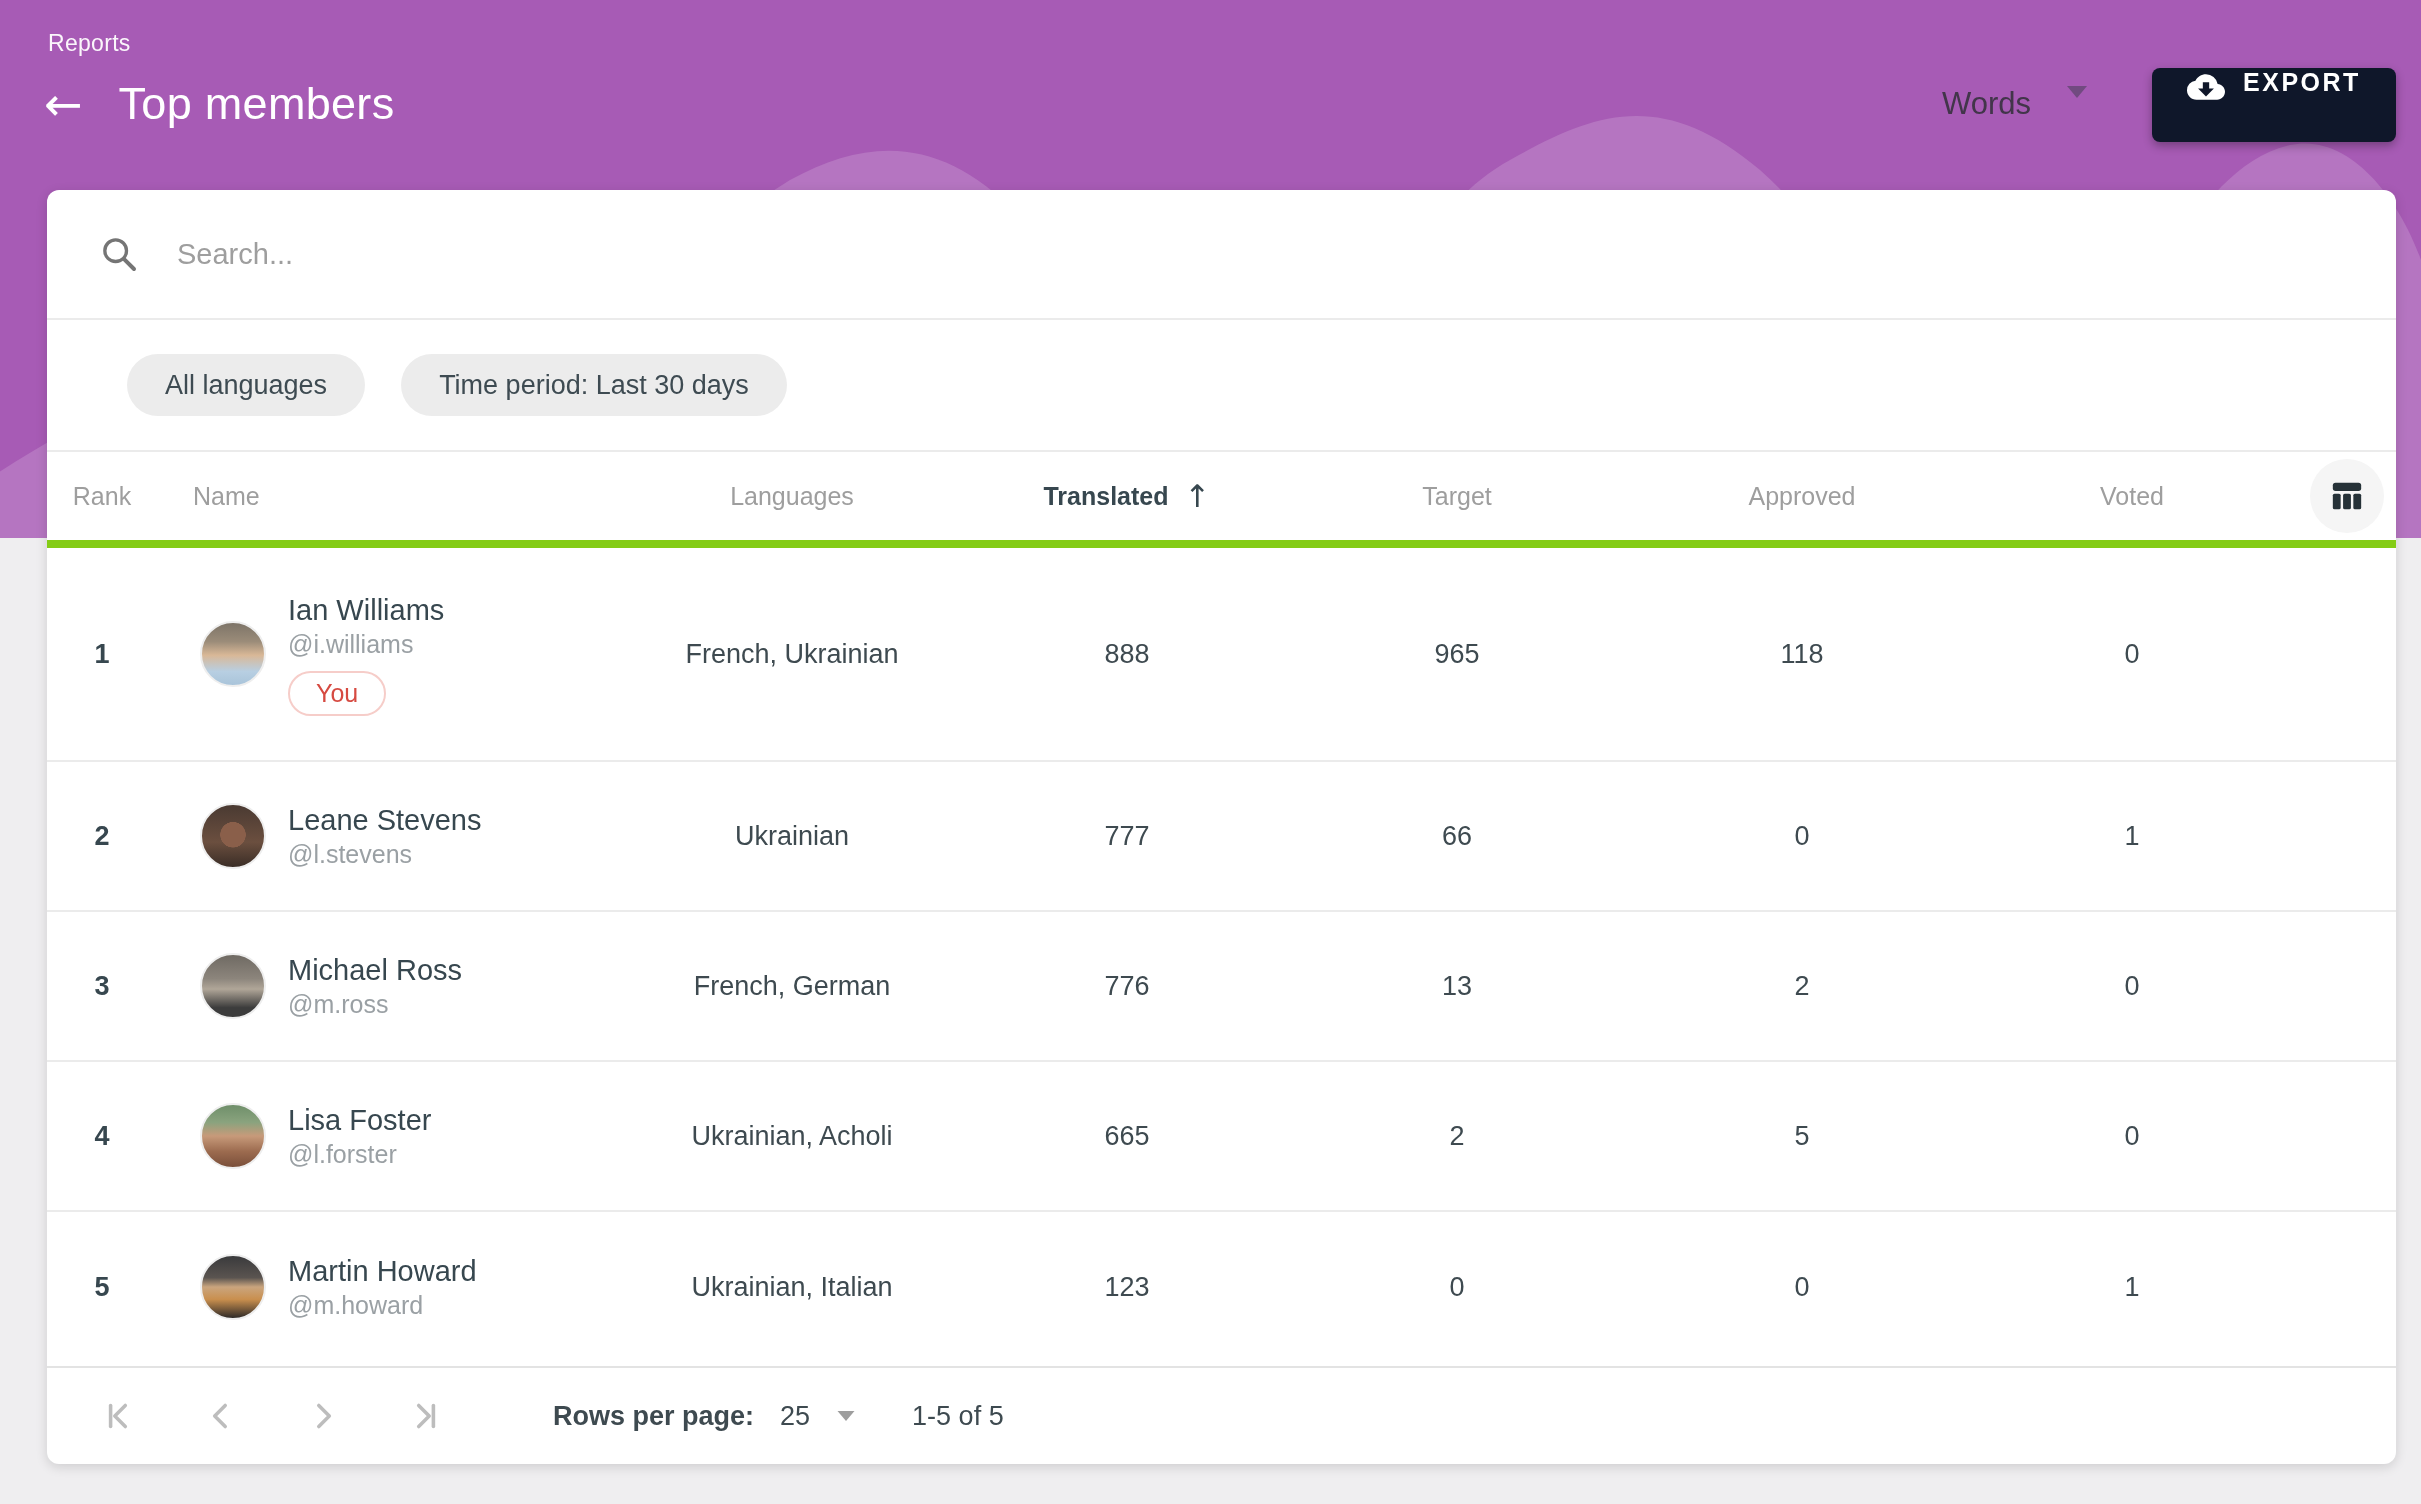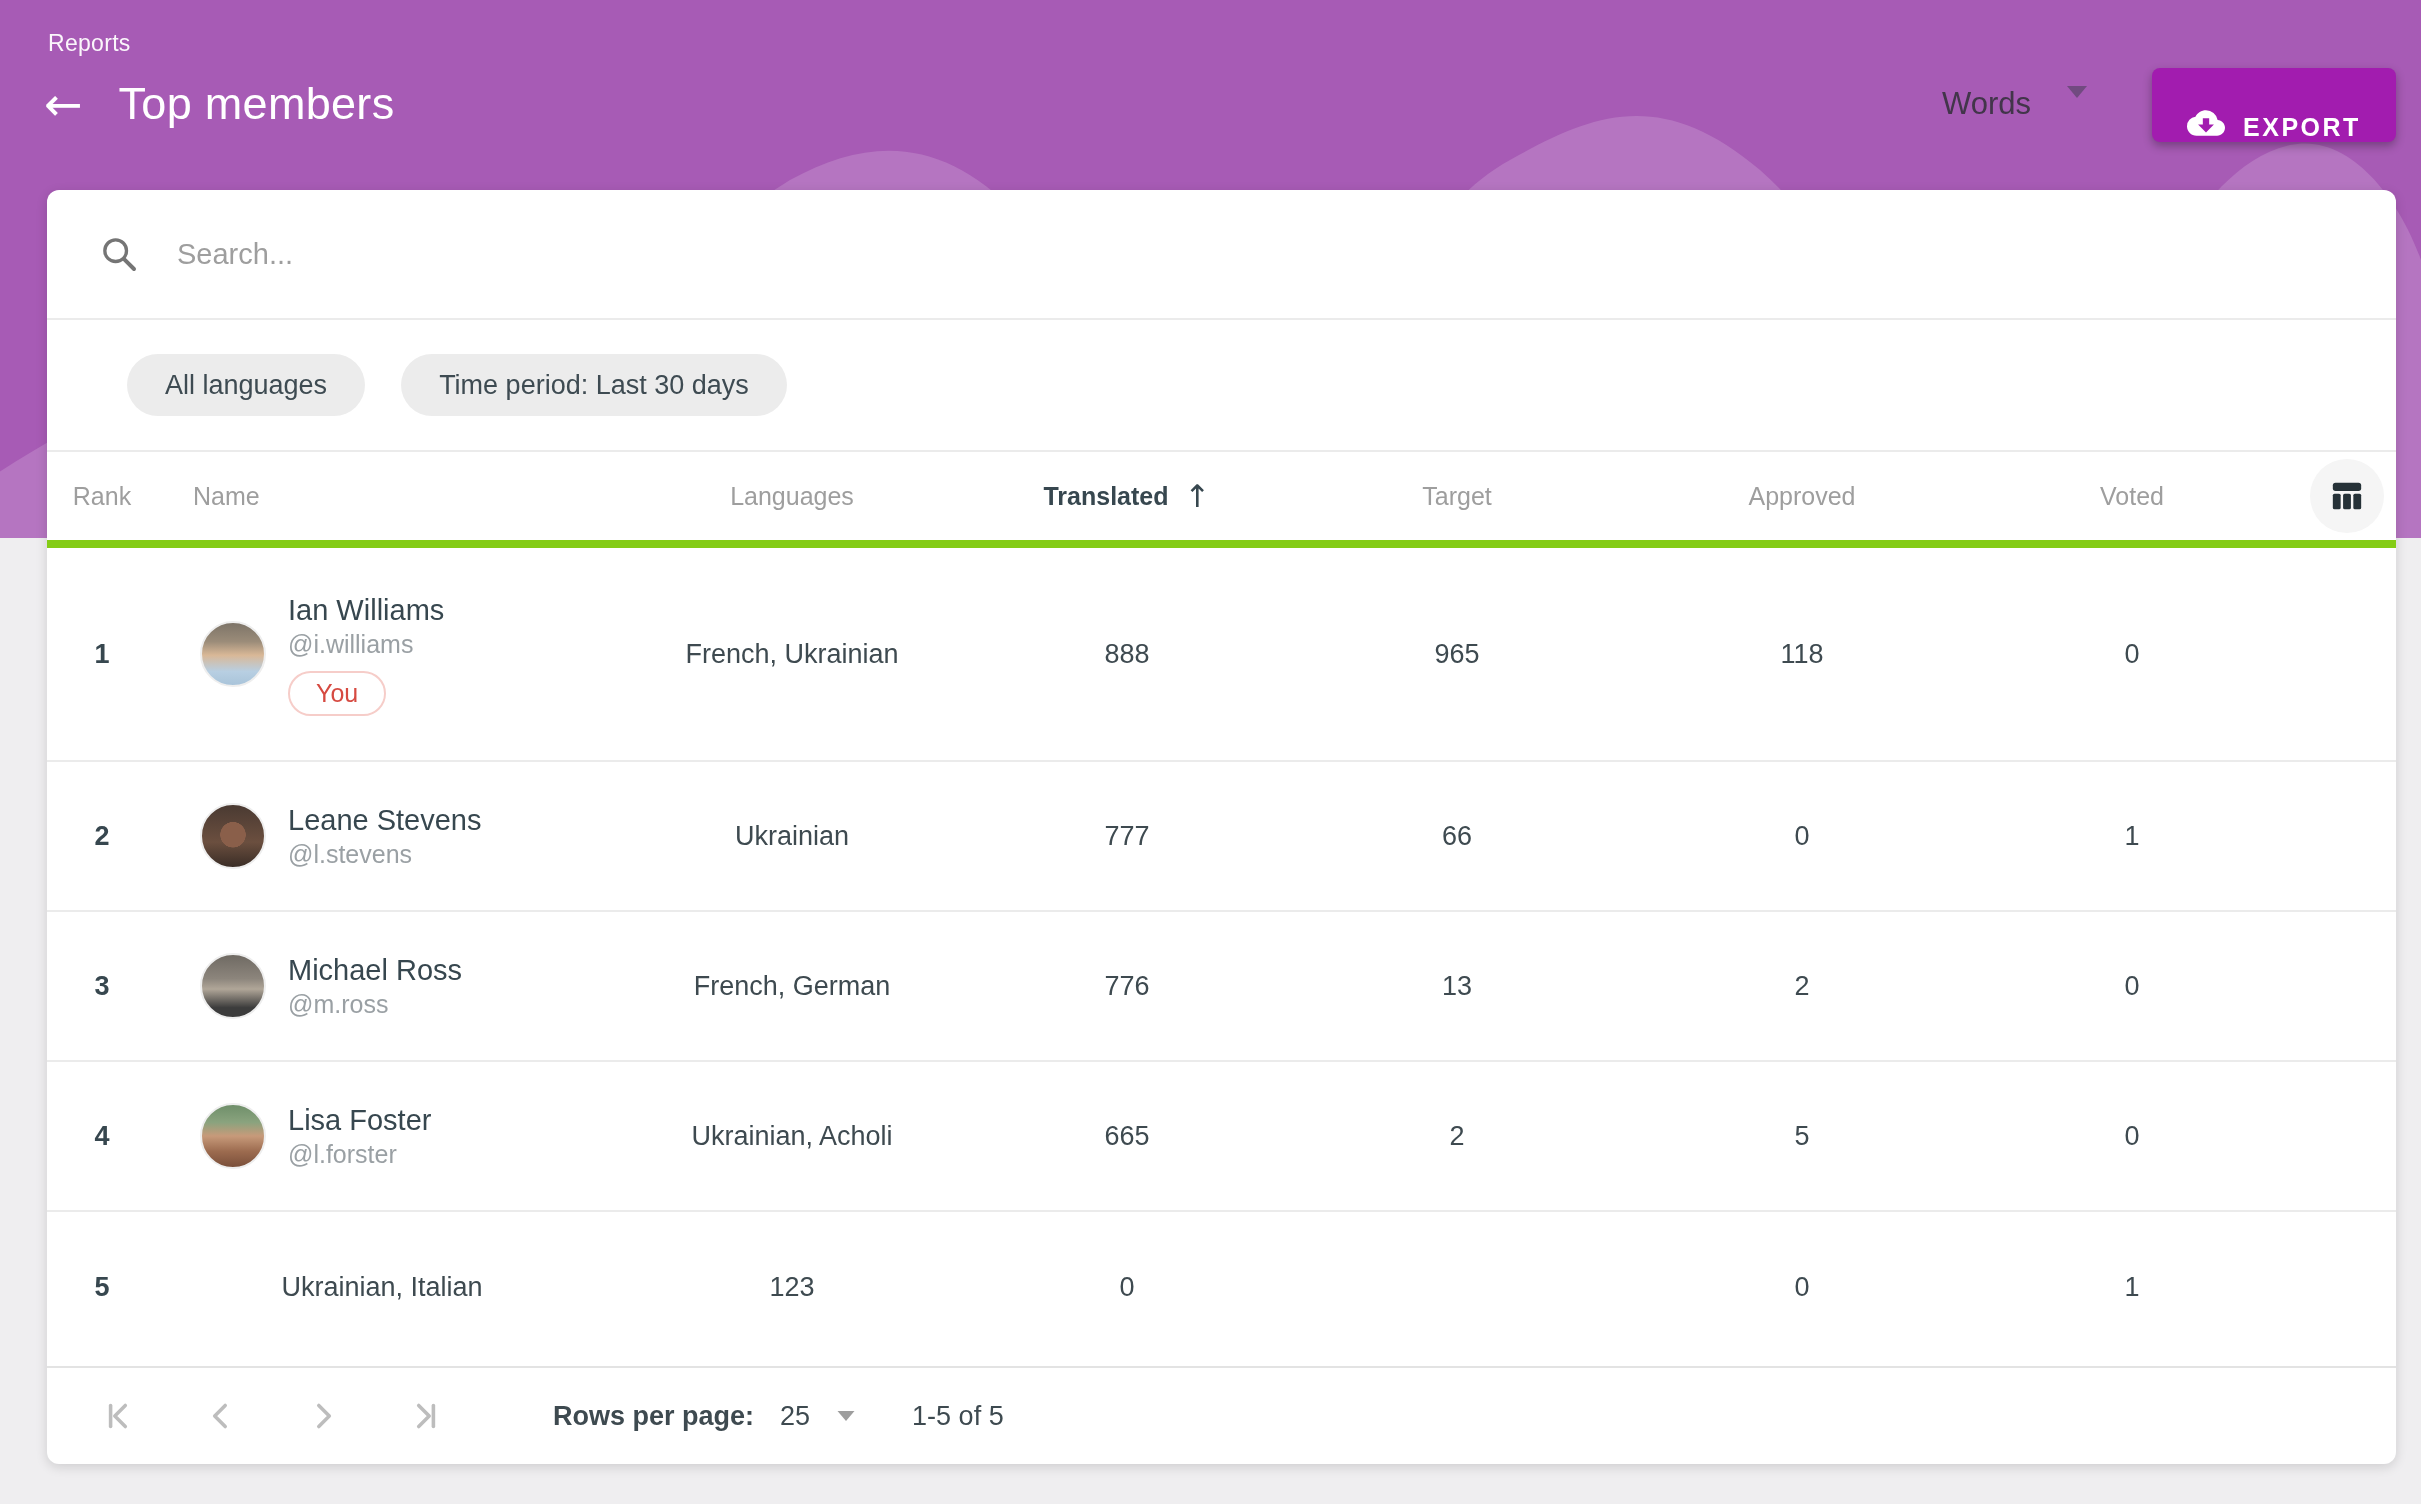--- a/index.html
+++ b/index.html
@@ -35,22 +35,22 @@
     display:flex; align-items:flex-start; gap:36px; cursor:pointer;
   }
   .unit-dd .val { font-size:31px; color:#42354a; font-weight:400; }
   .caret {
     width:0; height:0;
     border-left:10px solid transparent; border-right:10px solid transparent;
     border-top:12px solid #714a80;
   }
   .export-btn {
     position:absolute; top:68px; left:2152px;
-    width:244px; height:74px; background:#a21caf; border-radius:8px;
-    display:flex; align-items:flex-end; justify-content:center; gap:18px;
+    width:244px; height:74px; background:#0f172a; border-radius:8px;
+    display:flex; align-items:flex-start; justify-content:center; gap:18px;
     box-shadow:0 4px 10px rgba(0,0,0,.30); cursor:pointer;
   }
   .export-btn .lbl { color:#fff; font-size:25px; font-weight:700; letter-spacing:2.5px; }
 
   
   .card {
     position:absolute; top:190px; left:47px; width:2349px; height:1274px;
     background:#fff; border-radius:12px;
     box-shadow:0 3px 12px rgba(0,0,0,.14);
     display:flex; flex-direction:column;
@@ -265,20 +265,27 @@
     <div class="cell">Ukrainian, Acholi</div>
     <div class="cell">665</div>
     <div class="cell">2</div>
     <div class="cell">5</div>
     <div class="cell">0</div>
     <div class="cell"></div>
   </div>
 
   <div class="t-grid trow rn" style="border-bottom:none;">
     <div class="cell rank">5</div>
+    <div class="cell name-cell">
+      <div class="avatar a5"></div>
+      <div class="who">
+        <span class="nm">Martin Howard</span>
+        <span class="un">@m.howard</span>
+      </div>
+    </div>
     <div class="cell">Ukrainian, Italian</div>
     <div class="cell">123</div>
     <div class="cell">0</div>
 
     <div class="cell" style="grid-column:6;">0</div>
     <div class="cell" style="grid-column:7;">1</div>
     <div class="cell"></div>
   </div>
 
   <div class="pg" style="margin-top:auto;">

